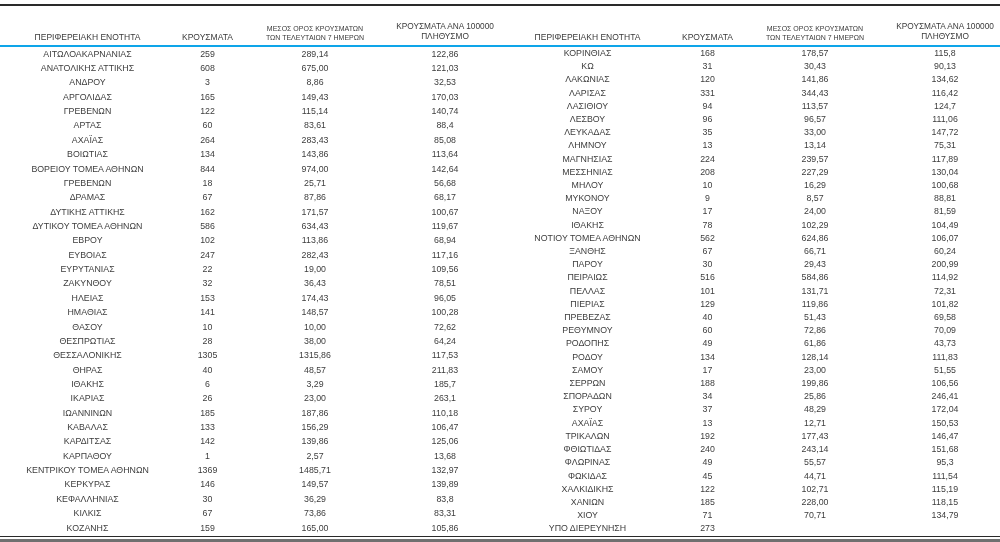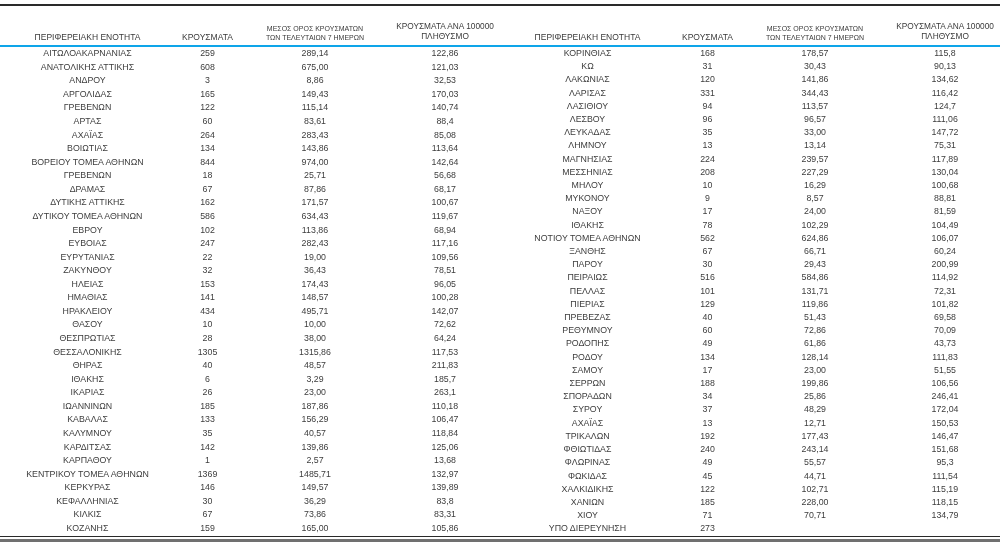--- a/index.html
+++ b/index.html
@@ -186,26 +186,20 @@
             <td>174,43</td>
             <td>96,05</td>
           </tr>
           <tr>
             <td>ΗΜΑΘΙΑΣ</td>
             <td>141</td>
             <td>148,57</td>
             <td>100,28</td>
           </tr>
           <tr>
-            <td>ΗΡΑΚΛΕΙΟΥ</td>
-            <td>434</td>
-            <td>495,71</td>
-            <td>142,07</td>
-          </tr>
-          <tr>
             <td>ΘΑΣΟΥ</td>
             <td>10</td>
             <td>10,00</td>
             <td>72,62</td>
           </tr>
           <tr>
             <td>ΘΕΣΠΡΩΤΙΑΣ</td>
             <td>28</td>
             <td>38,00</td>
             <td>64,24</td>
@@ -238,26 +232,20 @@
             <td>ΙΩΑΝΝΙΝΩΝ</td>
             <td>185</td>
             <td>187,86</td>
             <td>110,18</td>
           </tr>
           <tr>
             <td>ΚΑΒΑΛΑΣ</td>
             <td>133</td>
             <td>156,29</td>
             <td>106,47</td>
-          </tr>
-          <tr>
-            <td>ΚΑΛΥΜΝΟΥ</td>
-            <td>35</td>
-            <td>40,57</td>
-            <td>118,84</td>
           </tr>
           <tr>
             <td>ΚΑΡΔΙΤΣΑΣ</td>
             <td>142</td>
             <td>139,86</td>
             <td>125,06</td>
           </tr>
           <tr>
             <td>ΚΑΡΠΑΘΟΥ</td>
             <td>1</td>

